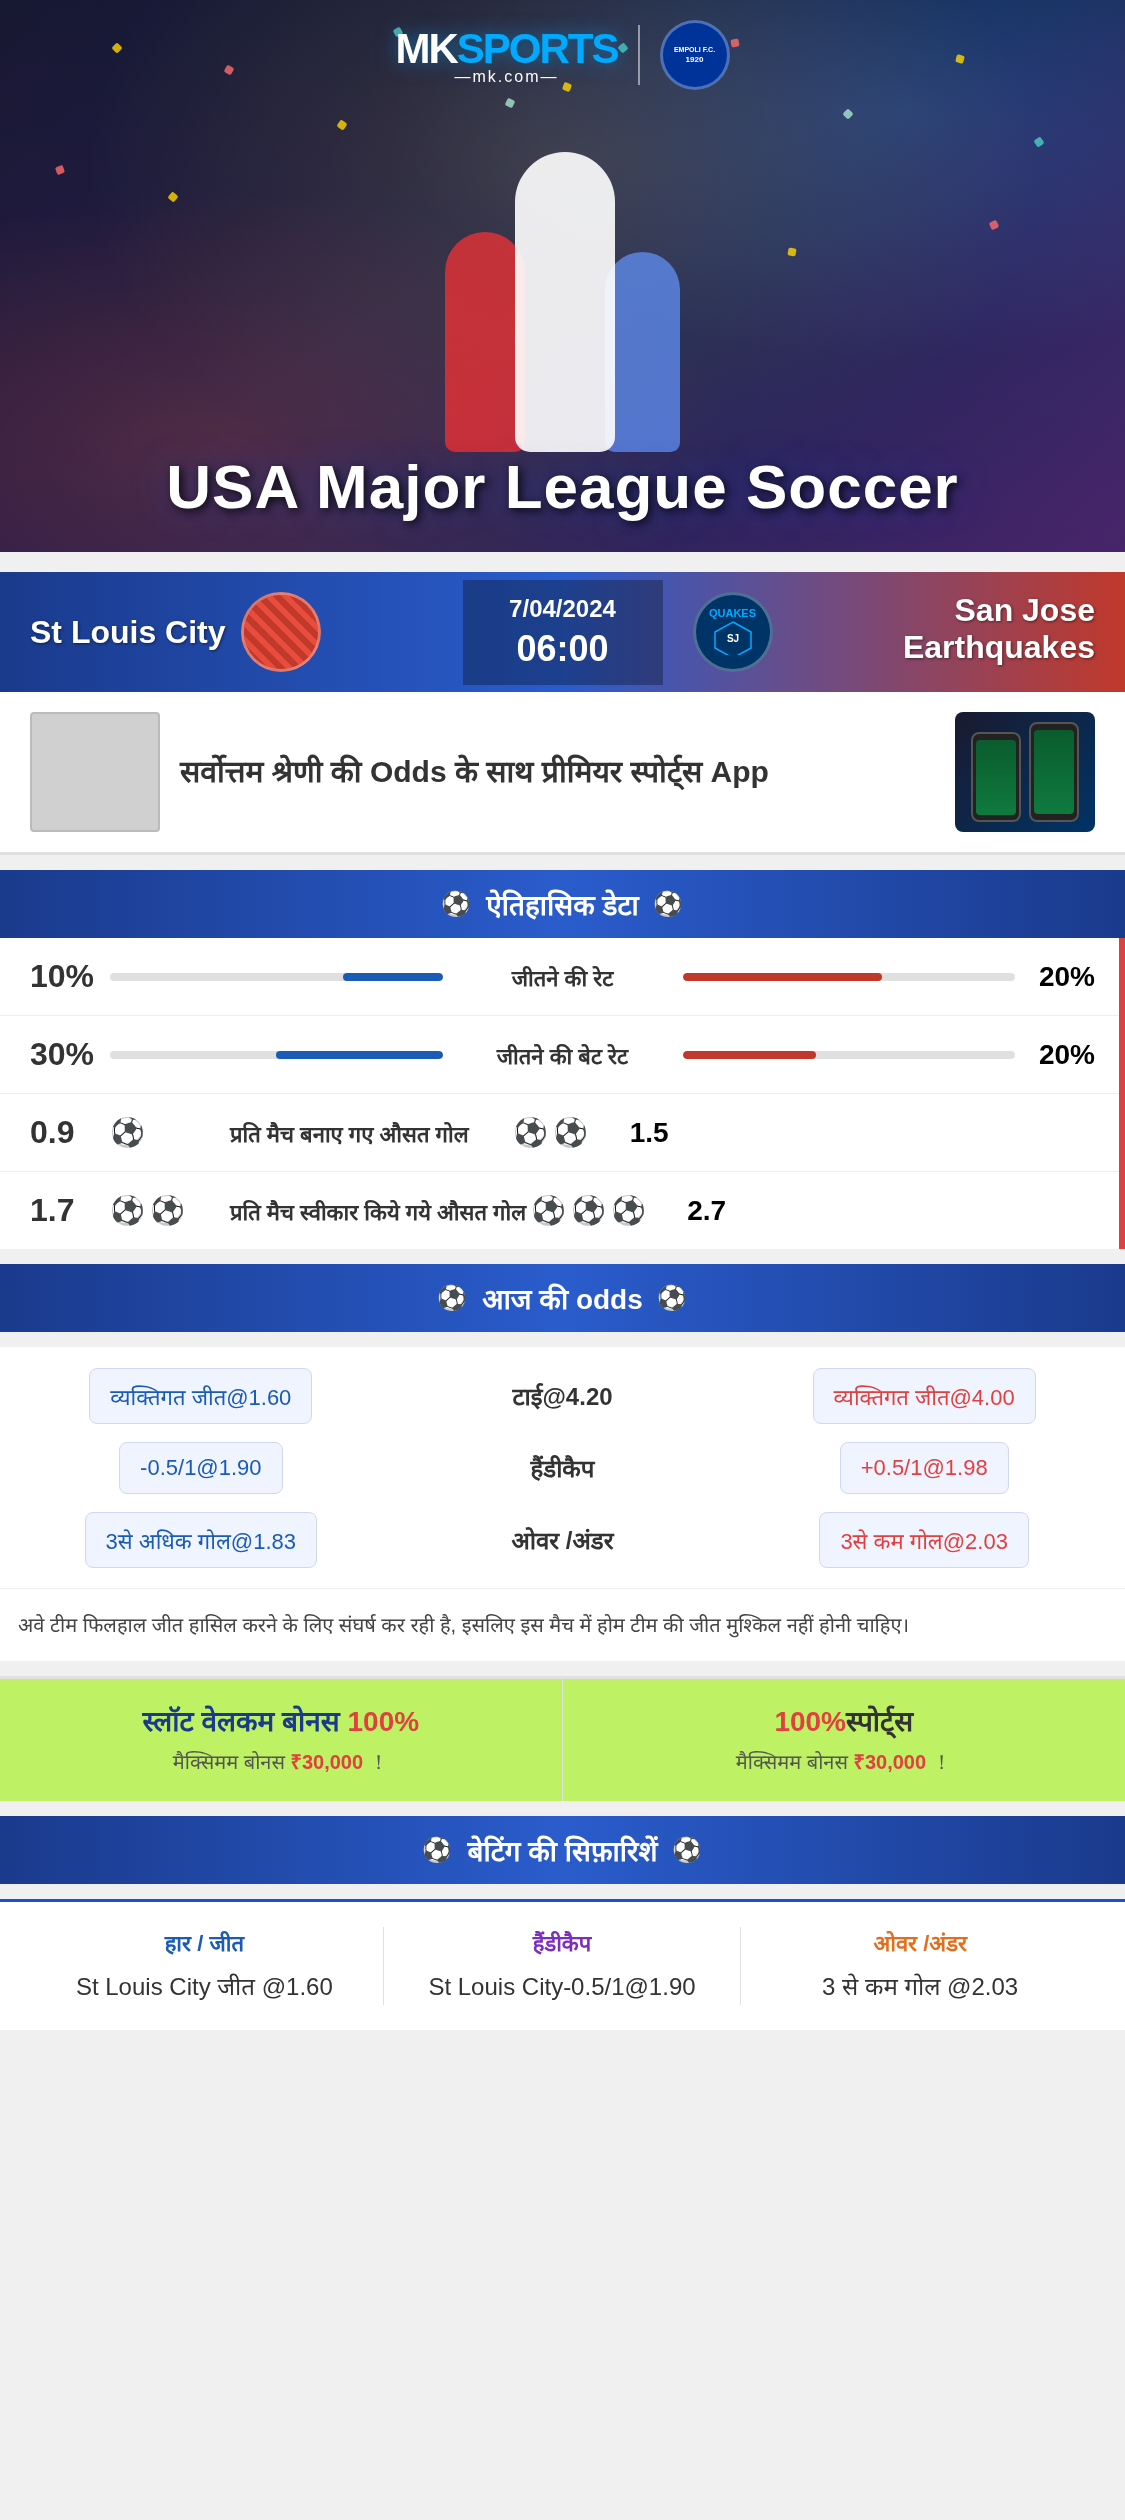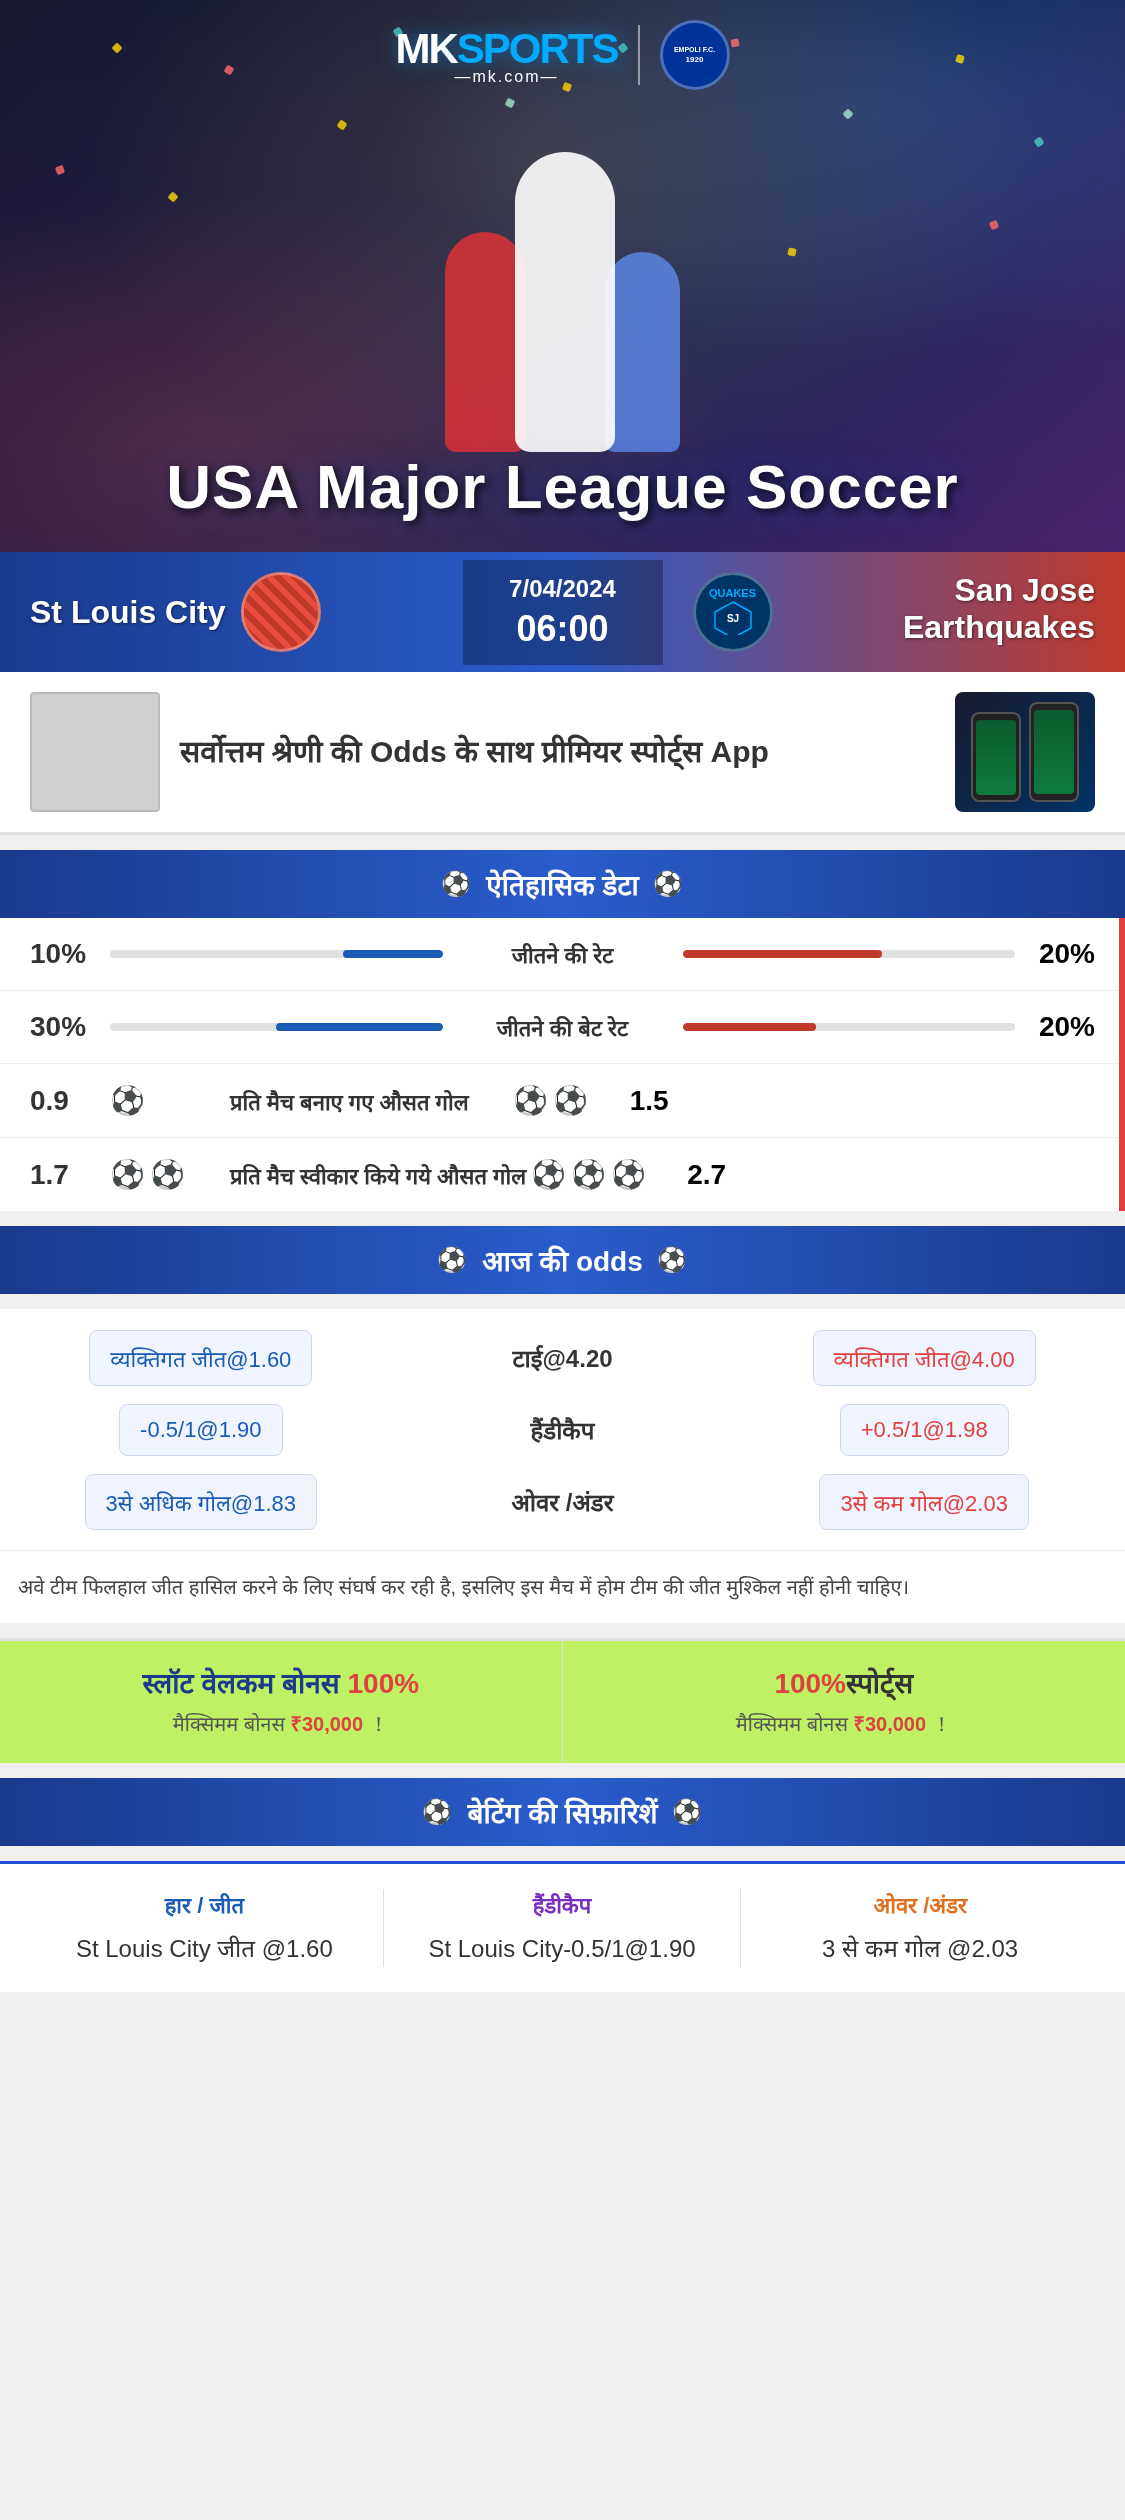--- a/index.html
+++ b/index.html
@@ -104,20 +104,21 @@
     }
 
     
     .match-header {
       background: linear-gradient(90deg, #1a3a8c 0%, #2a5ccc 50%, #c0392b 100%);
       display: flex;
       align-items: center;
       justify-content: space-between;
       padding: 0;
       min-height: 120px;
+      margin-top: 20px;
     }
     .team-left {
       display: flex;
       align-items: center;
       gap: 15px;
       padding: 20px 30px;
       flex: 1;
     }
     .team-name-left {
       font-size: 32px;
@@ -284,21 +285,21 @@
       display: flex;
       align-items: center;
       padding: 20px 30px;
       border-bottom: 1px solid #eee;
       gap: 20px;
     }
     .stat-row:last-child {
       border-bottom: none;
     }
     .stat-left-val {
-      font-size: 28px;
+      font-size: 32px;
       font-weight: 700;
       color: #333;
       width: 60px;
       text-align: left;
       flex-shrink: 0;
     }
     .stat-bar-container {
       flex: 1;
       display: flex;
       align-items: center;

